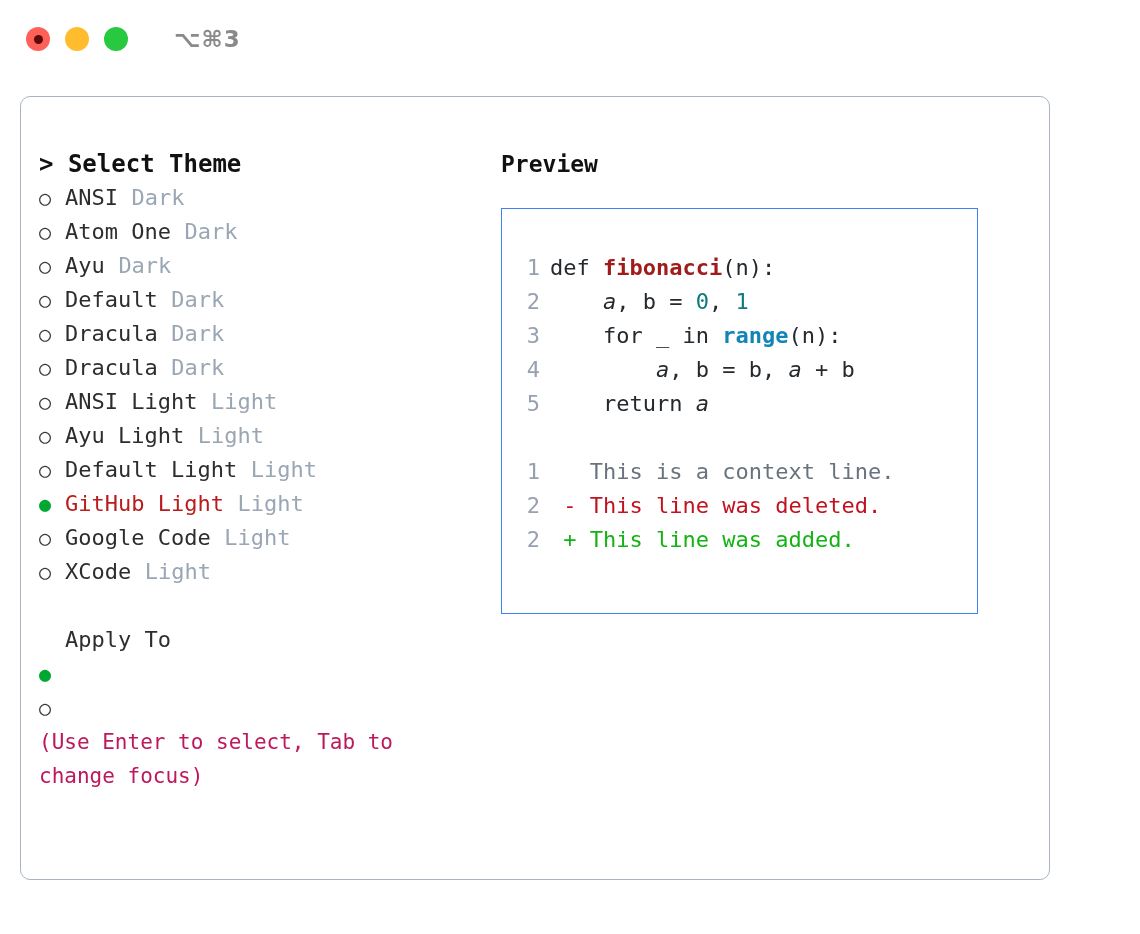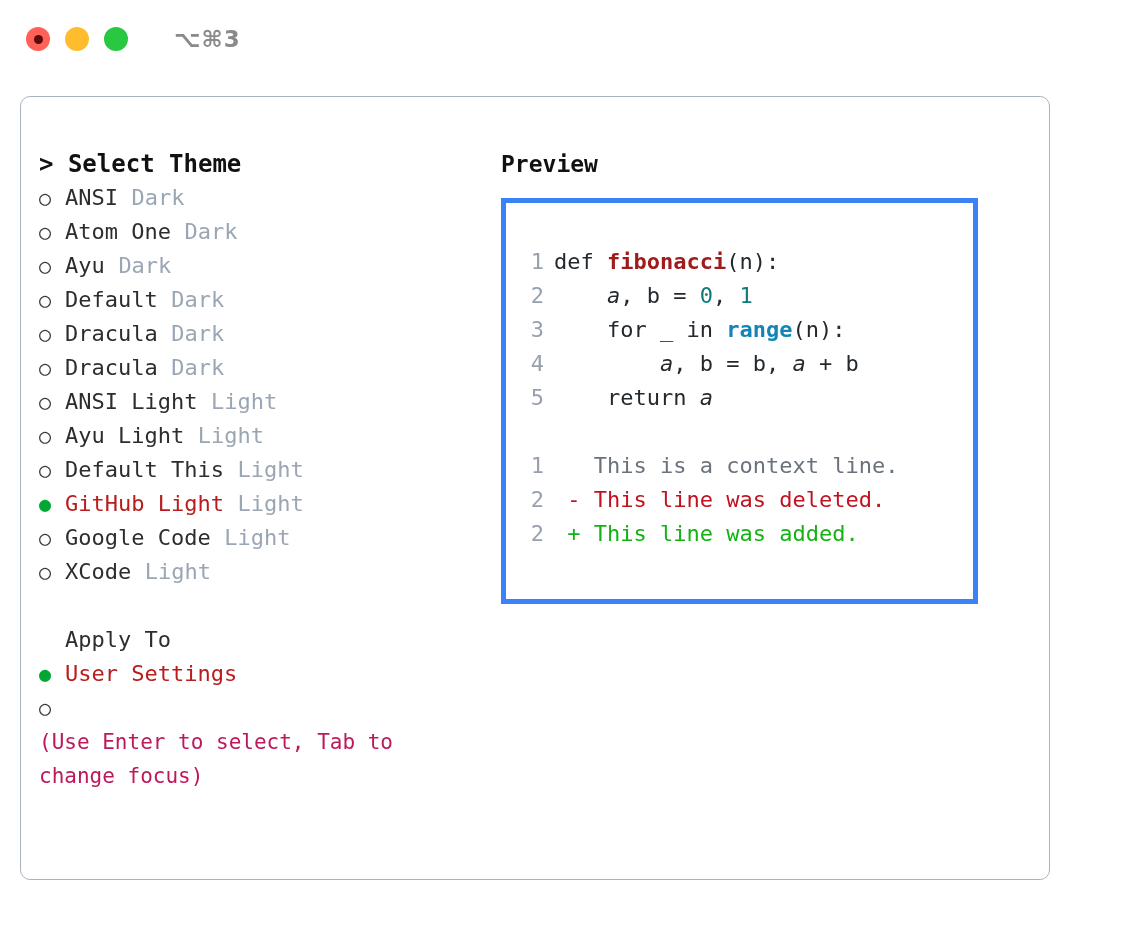--- a/index.html
+++ b/index.html
@@ -158,24 +158,24 @@
     width: 495px;
   }
   .preview-title {
     font-size: 23px;
     font-weight: 700;
     color: #111111;
     line-height: 34px;
   }
 
   .preview-box {
-    margin-top: 17px;
+    margin-top: 27px;
     width: 477px;
     height: 406px;
-    border: 5px solid #3b82f6;
+    border: 1px solid #3b82f6;
     box-sizing: border-box;
     background: #ffffff;
     position: relative;
   }
 
   .code {
     position: absolute;
     left: 14px;
     top: 42px;
     font-size: 22px;
@@ -224,31 +224,31 @@
 
         <div class="opt-list" id="theme-list">
             <div class="opt-row"><span class="bullet">○</span><span class="opt-label">ANSI</span><span class="opt-tag">Dark</span></div>
             <div class="opt-row"><span class="bullet">○</span><span class="opt-label">Atom One</span><span class="opt-tag">Dark</span></div>
             <div class="opt-row"><span class="bullet">○</span><span class="opt-label">Ayu</span><span class="opt-tag">Dark</span></div>
             <div class="opt-row"><span class="bullet">○</span><span class="opt-label">Default</span><span class="opt-tag">Dark</span></div>
             <div class="opt-row"><span class="bullet">○</span><span class="opt-label">Dracula</span><span class="opt-tag">Dark</span></div>
             <div class="opt-row"><span class="bullet">○</span><span class="opt-label">Dracula</span><span class="opt-tag">Dark</span></div>
             <div class="opt-row"><span class="bullet">○</span><span class="opt-label">ANSI Light</span><span class="opt-tag">Light</span></div>
             <div class="opt-row"><span class="bullet">○</span><span class="opt-label">Ayu Light</span><span class="opt-tag">Light</span></div>
-            <div class="opt-row"><span class="bullet">○</span><span class="opt-label">Default This</span><span class="opt-tag">Light</span></div>
+            <div class="opt-row"><span class="bullet">○</span><span class="opt-label">Default Light</span><span class="opt-tag">Light</span></div>
             <div class="opt-row selected"><span class="bullet">●</span><span class="opt-label">GitHub Light</span><span class="opt-tag">Light</span></div>
             <div class="opt-row"><span class="bullet">○</span><span class="opt-label">Google Code</span><span class="opt-tag">Light</span></div>
             <div class="opt-row"><span class="bullet">○</span><span class="opt-label">XCode</span><span class="opt-tag">Light</span></div>
           </div>
 
         <div class="spacer-row"></div>
 
         <div class="group-heading">Apply To</div>
         <div class="opt-list" id="apply-list">
-            <div class="opt-row selected"><span class="bullet">●</span><span class="opt-label">User Settings</span></div>
+            <div class="opt-row selected"><span class="bullet">●</span></div>
             <div class="opt-row"><span class="bullet">○</span></div>
           </div>
 
         <div class="hint">(Use Enter to select, Tab to change focus)</div>
       </div>
 
       <div class="right-col">
         <div class="preview-title">Preview</div>
 
         <div class="preview-box">

